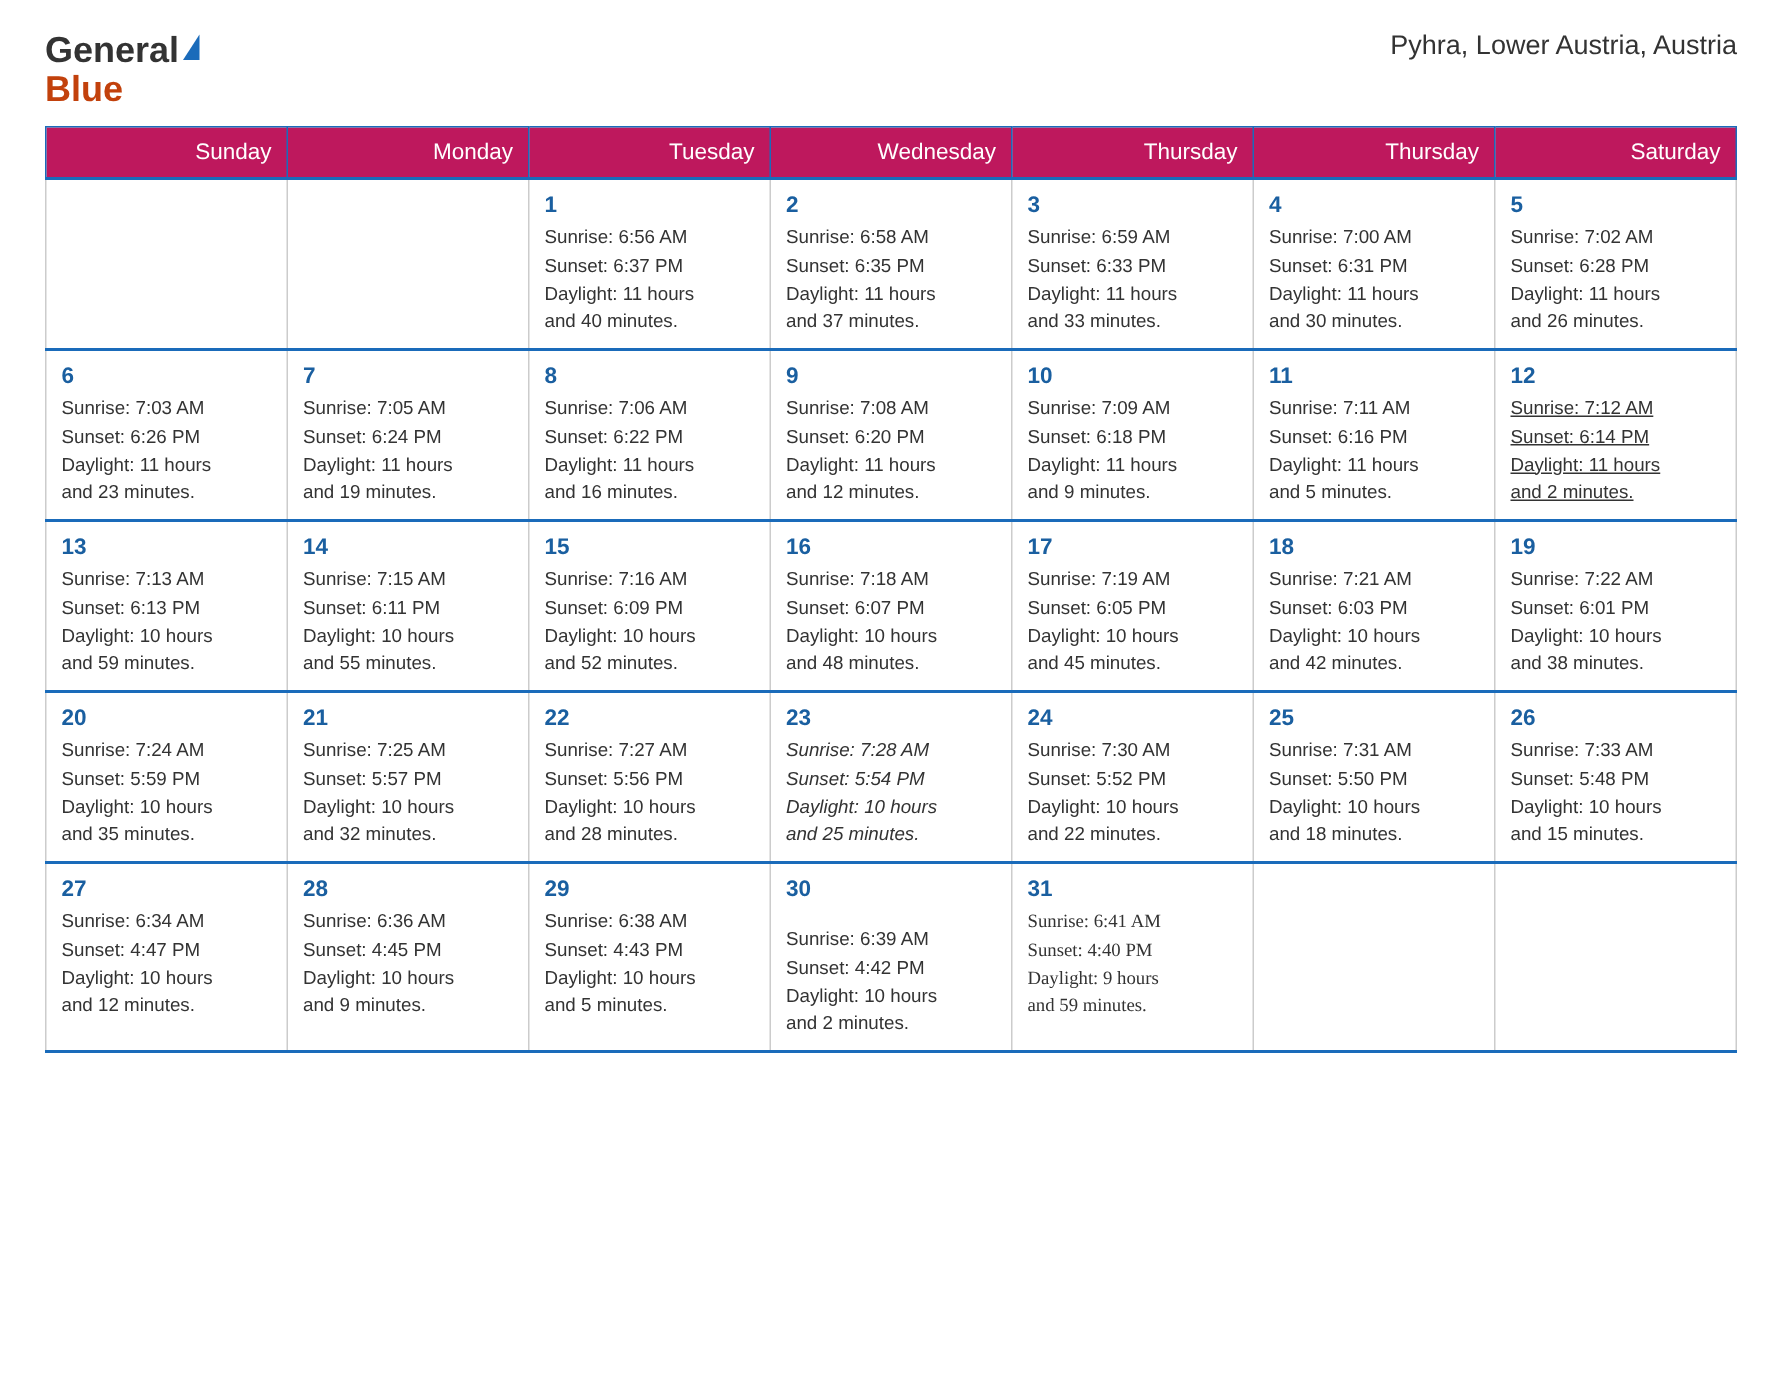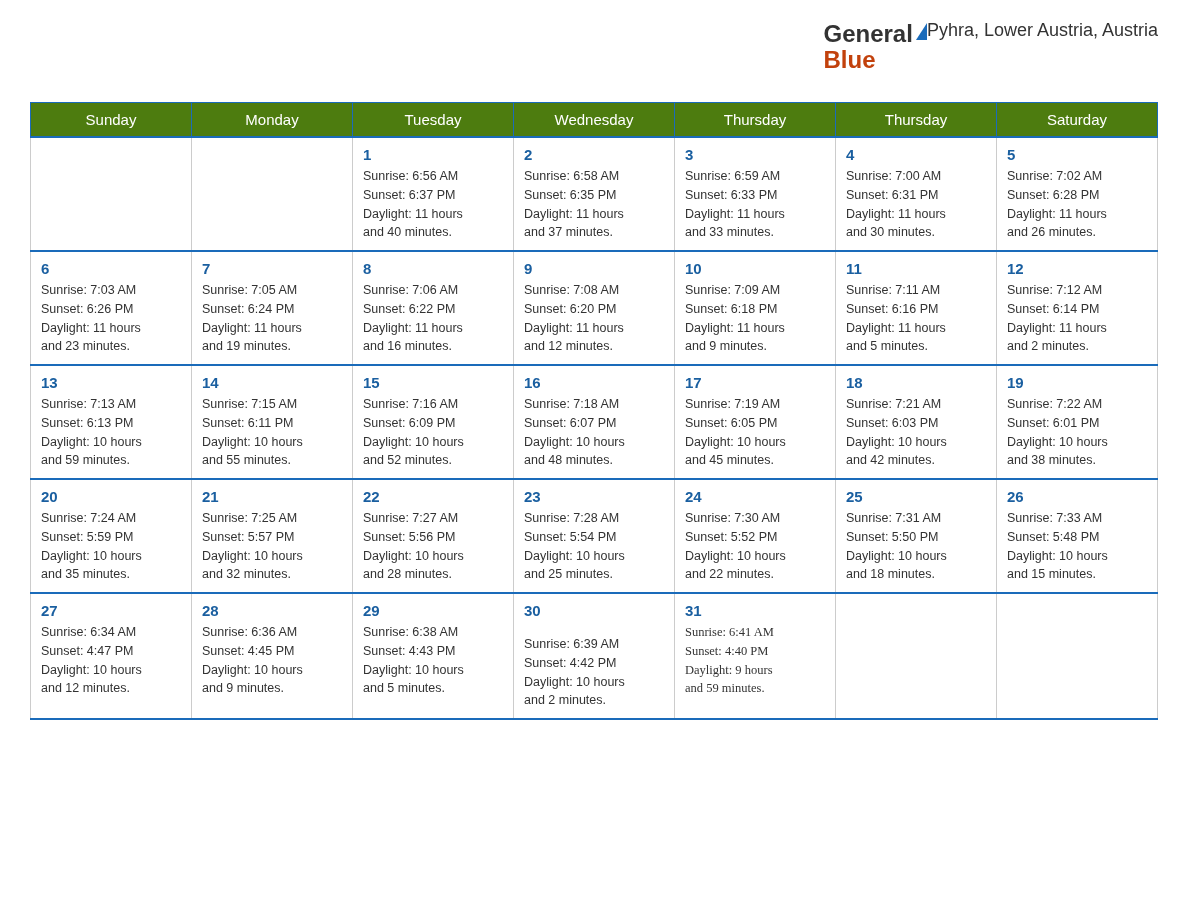--- a/index.html
+++ b/index.html
@@ -5,23 +5,23 @@
     * { margin: 0; padding: 0; box-sizing: border-box; }
     body {
       font-family: Arial, sans-serif;
       background: #fff;
       width: 1188px;
       min-height: 918px;
       padding: 20px 30px;
     }
     .header {
       display: flex;
-      justify-content: flex-end;
+      justify-content: space-between;
       align-items: flex-start;
-      margin-bottom: 28px;
+      margin-bottom: 10px;
     }
     .logo-area {
       display: flex;
       flex-direction: column;
       align-items: flex-start;
     }
     .logo-row {
       display: flex;
       align-items: center;
     }
@@ -38,26 +38,26 @@
       font-size: 18px;
       color: #333;
       font-weight: normal;
     }
     .calendar {
       width: 100%;
       border-collapse: collapse;
       border: 1px solid #999;
     }
     .calendar th {
-      background-color: #4d7c0f;
+      background-color: #be185d;
       color: #fff;
       padding: 8px 10px;
       font-size: 15px;
       font-weight: normal;
-      text-align: center;
+      text-align: right;
       border: 1px solid #1a6bba;
     }
     .calendar td {
       vertical-align: top;
       padding: 8px 10px;
       border: 1px solid #ccc;
       width: calc(100% / 7);
       min-height: 100px;
       font-size: 13px;
       color: #333;
@@ -189,21 +189,21 @@
         </td>
         <td>
           <span class="day-number">11</span>
           <div class="day-info" style="white-space: pre-line;">Sunrise: 7:11 AM
 Sunset: 6:16 PM
 Daylight: 11 hours
 and 5 minutes.</div>
         </td>
         <td>
           <span class="day-number">12</span>
-          <div class="day-info" style="white-space: pre-line;">Sunrise: 7:12 AM
+          <div class="day-info" style="white-space: pre-line; text-decoration: underline;">Sunrise: 7:12 AM
 Sunset: 6:14 PM
 Daylight: 11 hours
 and 2 minutes.</div>
         </td>
       </tr>
       <tr>
         <td>
           <span class="day-number">13</span>
           <div class="day-info" style="white-space: pre-line;">Sunrise: 7:13 AM
 Sunset: 6:13 PM
@@ -270,21 +270,21 @@
         </td>
         <td>
           <span class="day-number">22</span>
           <div class="day-info" style="white-space: pre-line;">Sunrise: 7:27 AM
 Sunset: 5:56 PM
 Daylight: 10 hours
 and 28 minutes.</div>
         </td>
         <td>
           <span class="day-number">23</span>
-          <div class="day-info" style="white-space: pre-line;">Sunrise: 7:28 AM
+          <div class="day-info" style="white-space: pre-line; font-style: italic;">Sunrise: 7:28 AM
 Sunset: 5:54 PM
 Daylight: 10 hours
 and 25 minutes.</div>
         </td>
         <td>
           <span class="day-number">24</span>
           <div class="day-info" style="white-space: pre-line;">Sunrise: 7:30 AM
 Sunset: 5:52 PM
 Daylight: 10 hours
 and 22 minutes.</div>

